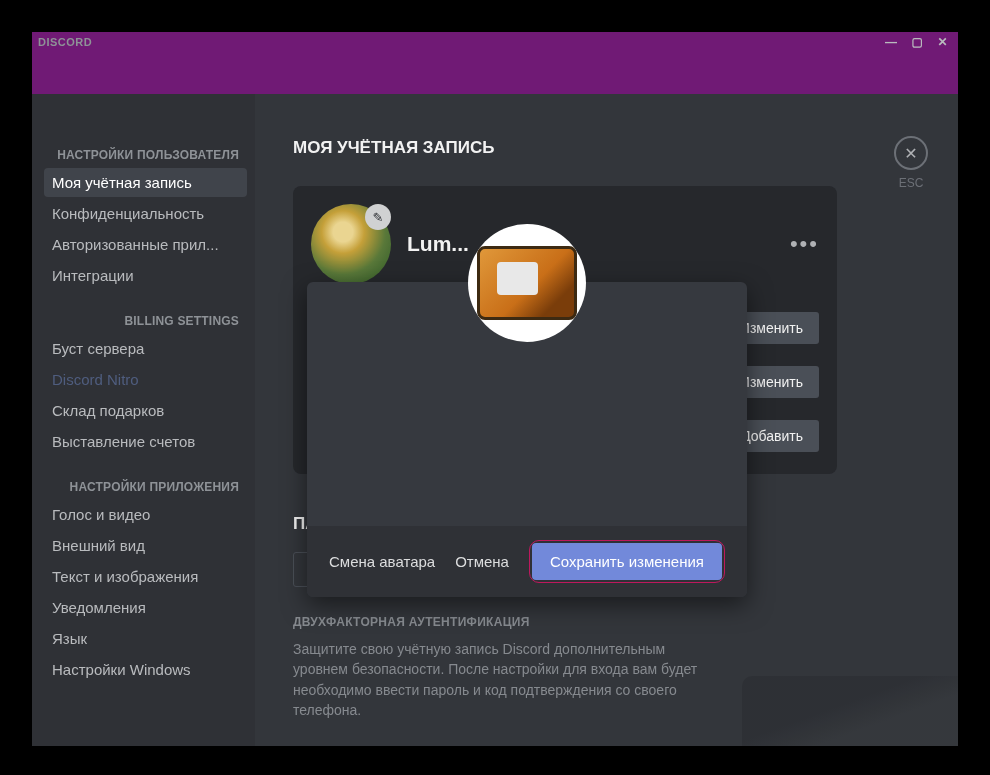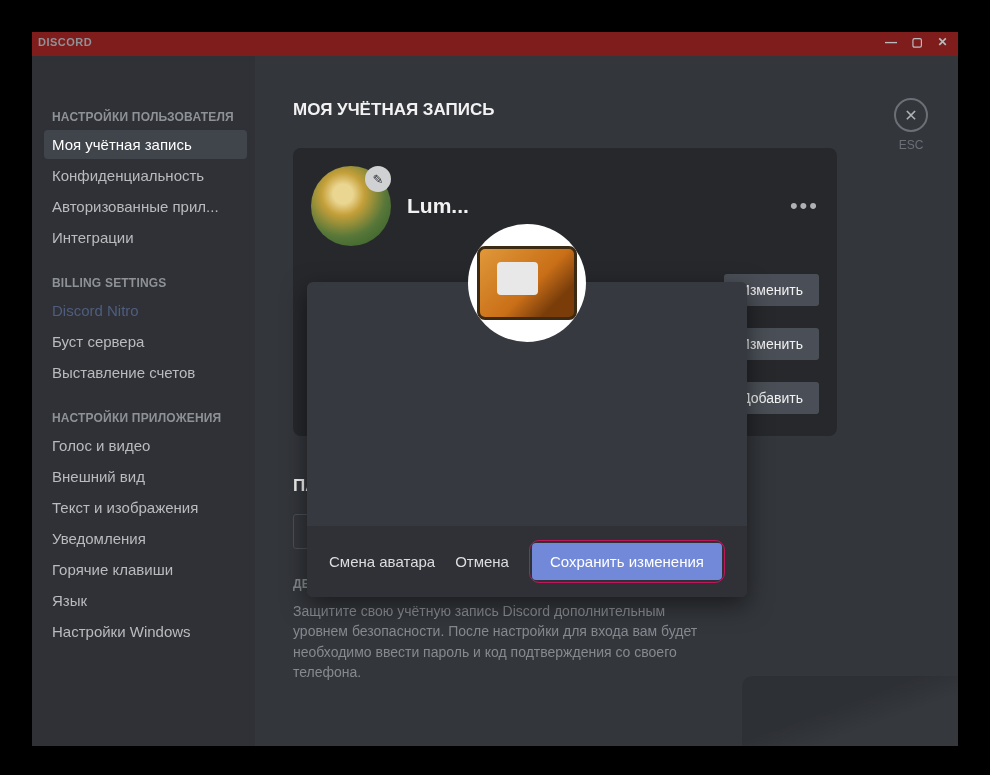--- a/index.html
+++ b/index.html
@@ -4,23 +4,24 @@
 <style>
   * { margin: 0; padding: 0; box-sizing: border-box; font-family: "Segoe UI", Arial, sans-serif; }
   body { background: #000; width: 990px; height: 775px; overflow: hidden; position: relative; }
 
   .app-window {
     position: absolute;
     left: 32px;
     top: 32px;
     width: 926px;
     height: 714px;
-    background: #7f1d1d;
+    background: #701a75;
     display: flex;
     flex-direction: column;
+    gap: 38px;
   }
   .titlebar {
     height: 20px;
     display: flex;
     align-items: center;
     justify-content: space-between;
     padding: 0 6px;
     color: #8e9297;
     font-size: 11px;
     font-weight: 700;
@@ -43,20 +44,21 @@
     color: #8e9297;
     overflow: hidden;
     margin-top: 4px;
   }
   .section-header {
     font-size: 12px;
     font-weight: 700;
     color: #8e9297;
     margin: 24px 8px 6px 8px;
     letter-spacing: .2px;
+    text-align: right;
   }
   .section-header:first-child { margin-top: 36px; }
   .nav-item {
     padding: 6px 8px;
     font-size: 15px;
     color: #b9bbbe;
     border-radius: 4px;
     margin: 2px 0;
     cursor: pointer;
     white-space: nowrap;
@@ -262,29 +264,29 @@
 
   <div class="content-row">
 
     <div class="sidebar" id="sidebar">
         <div class="section-header">НАСТРОЙКИ ПОЛЬЗОВАТЕЛЯ</div>
         <div class="nav-item active">Моя учётная запись</div>
         <div class="nav-item">Конфиденциальность</div>
         <div class="nav-item">Авторизованные прил...</div>
         <div class="nav-item">Интеграции</div>
         <div class="section-header">BILLING SETTINGS</div>
+        <div class="nav-item">Буст сервера</div>
         <div class="nav-item nitro">Discord Nitro</div>
-        <div class="nav-item">Буст сервера</div>
+        <div class="nav-item">Склад подарков</div>
         <div class="nav-item">Выставление счетов</div>
         <div class="section-header">НАСТРОЙКИ ПРИЛОЖЕНИЯ</div>
         <div class="nav-item">Голос и видео</div>
         <div class="nav-item">Внешний вид</div>
         <div class="nav-item">Текст и изображения</div>
         <div class="nav-item">Уведомления</div>
-        <div class="nav-item">Горячие клавиши</div>
         <div class="nav-item">Язык</div>
         <div class="nav-item">Настройки Windows</div>
       </div>
 
     <div class="main">
       <div class="close-circle">
         <div class="circ">✕</div>
         <div class="lbl">ESC</div>
       </div>
 

